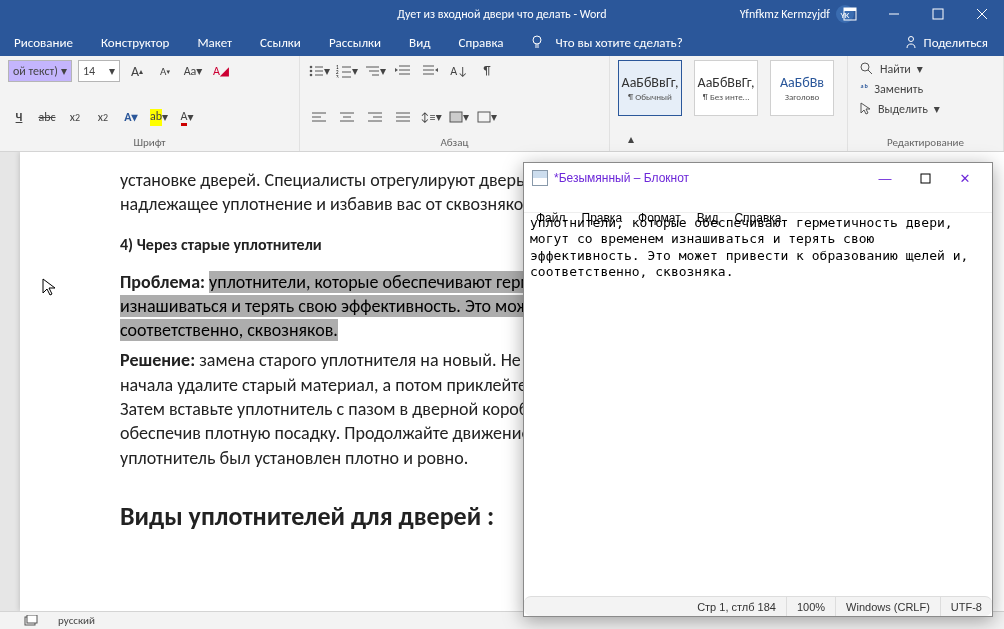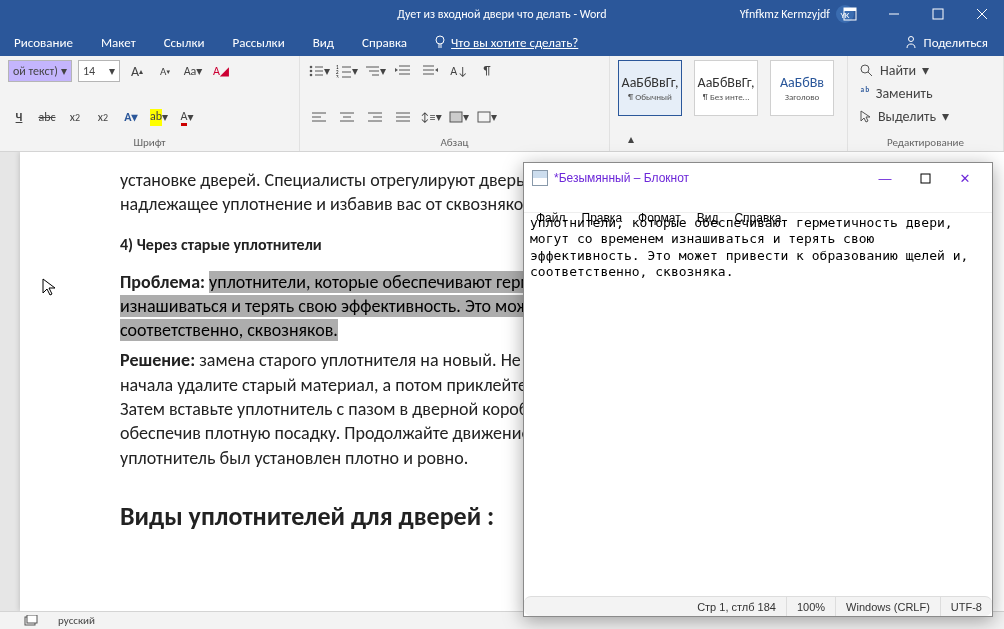--- a/index.html
+++ b/index.html
@@ -5,34 +5,34 @@
   * { box-sizing: border-box; margin: 0; padding: 0; }
   body { font-family: "Segoe UI", Calibri, sans-serif; width: 1004px; height: 629px; overflow: hidden; background: #fff; position: relative; }
   .titlebar { height: 28px; background: #2b579a; color: #fff; display: flex; align-items: center; font-size: 12px; position: relative; }
   .titlebar .title { position: absolute; left: 50%; transform: translateX(-50%); }
   .titlebar .user { position: absolute; right: 150px; display: flex; align-items: center; gap: 6px; }
   .titlebar .avatar { width: 18px; height: 18px; border-radius: 50%; background: #3a6cb0; display: flex; align-items: center; justify-content: center; font-size: 9px; }
   .titlebar .winbtns { position: absolute; right: 0; display: flex; }
   .titlebar .winbtns div { width: 44px; height: 28px; display: flex; align-items: center; justify-content: center; cursor: pointer; }
   .tabs { height: 28px; background: #2b579a; color: #fff; display: flex; align-items: center; font-size: 13px; }
   .tabs .tab { padding: 0 14px; height: 100%; display: flex; align-items: center; cursor: pointer; }
-  .tabs .tell { display: flex; align-items: center; gap: 4px; padding: 0 12px; text-decoration: underline; }
+  .tabs .tell { display: flex; align-items: center; gap: 12px; padding: 0 12px; }
   .tabs .share { margin-left: auto; padding: 0 16px; display: flex; align-items: center; gap: 6px; }
   .ribbon { height: 96px; background: #f3f3f3; border-bottom: 1px solid #d4d4d4; display: flex; font-size: 12px; color: #444; }
   .rgroup { border-right: 1px solid #e1e1e1; display: flex; flex-direction: column; padding: 4px 8px 2px 8px; }
   .rgroup .body { flex: 1; display: flex; align-items: flex-start; gap: 6px; flex-wrap: wrap; }
   .rgroup .label { text-align: center; font-size: 11px; color: #666; padding-top: 2px; }
   .ribtn { min-width: 22px; height: 22px; display: flex; align-items: center; justify-content: center; cursor: pointer; border-radius: 2px; }
   .fontsize { width: 42px; height: 22px; border: 1px solid #b5b5b5; background: #fff; display: flex; align-items: center; padding: 0 4px; font-size: 12px; }
   .fontbox { height: 22px; border: 1px solid #b5b5b5; background: #c4b5fd; display: flex; align-items: center; padding: 0 4px; font-size: 12px; width: 64px; white-space: nowrap; overflow: hidden; }
   .stylebox { width: 64px; height: 56px; border: 1px solid #d0d0d0; background: #fff; display: flex; flex-direction: column; align-items: center; justify-content: center; font-size: 10px; cursor: pointer; overflow: hidden; }
   .stylebox.sel { border: 1px solid #2b579a; background: #e6eef8; }
   .stylesample { font-size: 14px; color: #333; }
   .stylename { font-size: 9px; color: #555; white-space: nowrap; overflow: hidden; max-width: 60px; text-overflow: ellipsis; }
-  .editbtn { display: flex; align-items: center; gap: 6px; font-size: 14px; padding: 2px 4px; cursor: pointer; border-radius: 2px; white-space: nowrap; }
+  .editbtn { display: flex; gap: 6px; font-size: 12px; padding: 2px 4px; cursor: pointer; border-radius: 2px; white-space: nowrap; }
   .doc { position: absolute; top: 152px; left: 0; right: 0; bottom: 18px; background: #e6e6e6; overflow: hidden; }
   .page { position: absolute; left: 20px; top: 0; right: 0; bottom: 0; background: #fff; box-shadow: 0 0 6px rgba(0,0,0,0.2); padding: 16px 100px 40px 100px; font-family: Calibri, sans-serif; color: #222; }
   .page p { font-size: 18px; line-height: 1.35; margin-bottom: 6px; }
   .page h3 { font-size: 16px; font-weight: bold; margin: 18px 0 16px 0; }
   .page h2 { font-size: 26px; font-weight: bold; margin: 30px 0 10px 0; }
   .sel-text { background: #adadad; color: #000; }
   .statusbar { position: absolute; bottom: 0; left: 0; right: 0; height: 18px; background: #f3f3f3; border-top: 1px solid #d4d4d4; display: flex; align-items: center; font-size: 11px; color: #444; gap: 20px; padding-left: 24px; }
   .notepad { position: absolute; left: 523px; top: 162px; width: 470px; height: 455px; background: #fff; border: 1px solid #8a8a8a; box-shadow: 0 4px 18px rgba(0,0,0,0.35); display: flex; flex-direction: column; font-family: "Segoe UI", sans-serif; }
   .np-title { height: 30px; display: flex; align-items: center; padding: 0 8px; font-size: 12px; color: #6d28d9; background: #fff; }
   .np-title .icon { width: 16px; height: 16px; margin-right: 6px; background: linear-gradient(#cde 50%, #fff 50%); border: 1px solid #89a; }
@@ -77,20 +77,21 @@
         <svg width="12" height="12">
           <line x1="1" y1="1" x2="11" y2="11" stroke="#fff"></line>
           <line x1="11" y1="1" x2="1" y2="11" stroke="#fff"></line>
         </svg>
       </div>
   </div>
 </div>
 
 <div class="tabs">
   <div class="tab">Рисование</div>
+  <div class="tab">Конструктор</div>
   <div class="tab">Макет</div>
   <div class="tab">Ссылки</div>
   <div class="tab">Рассылки</div>
   <div class="tab">Вид</div>
   <div class="tab">Справка</div>
   <div class="tell">
     <svg width="14" height="14">
         <circle cx="7" cy="5" r="4" fill="none" stroke="#fff"></circle>
         <line x1="5" y1="10" x2="9" y2="10" stroke="#fff"></line>
         <line x1="5" y1="12" x2="9" y2="12" stroke="#fff"></line>

